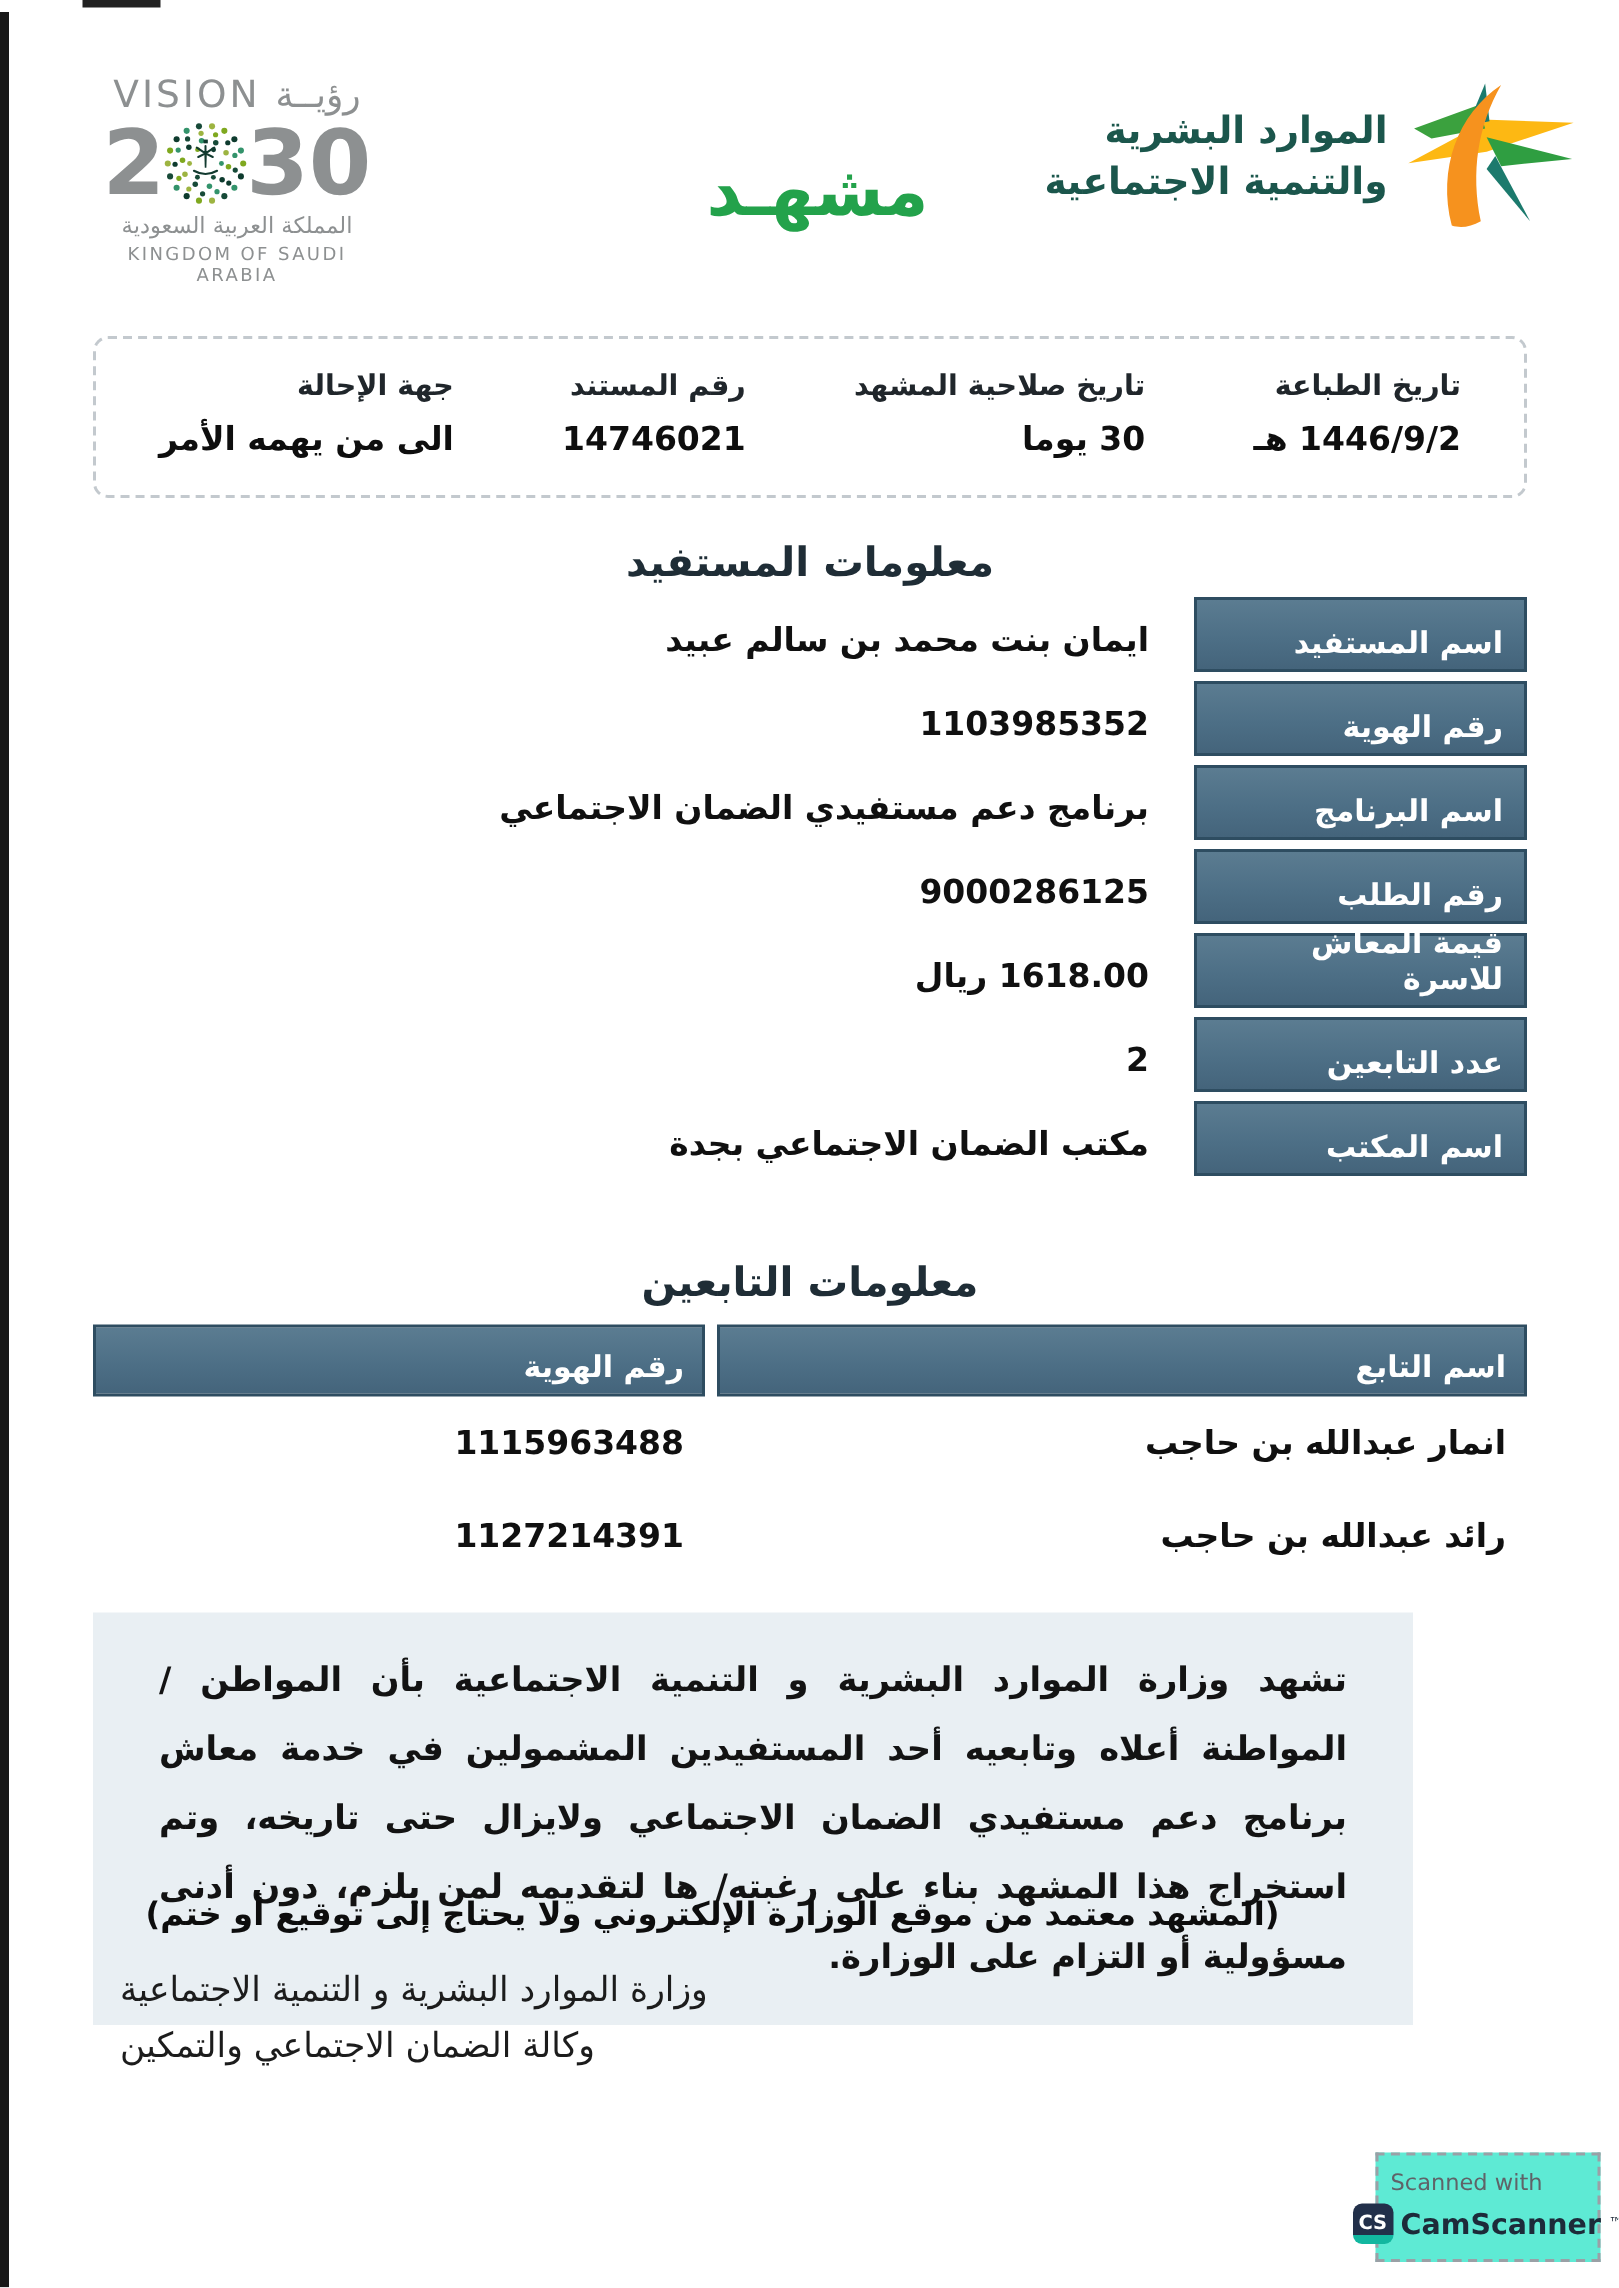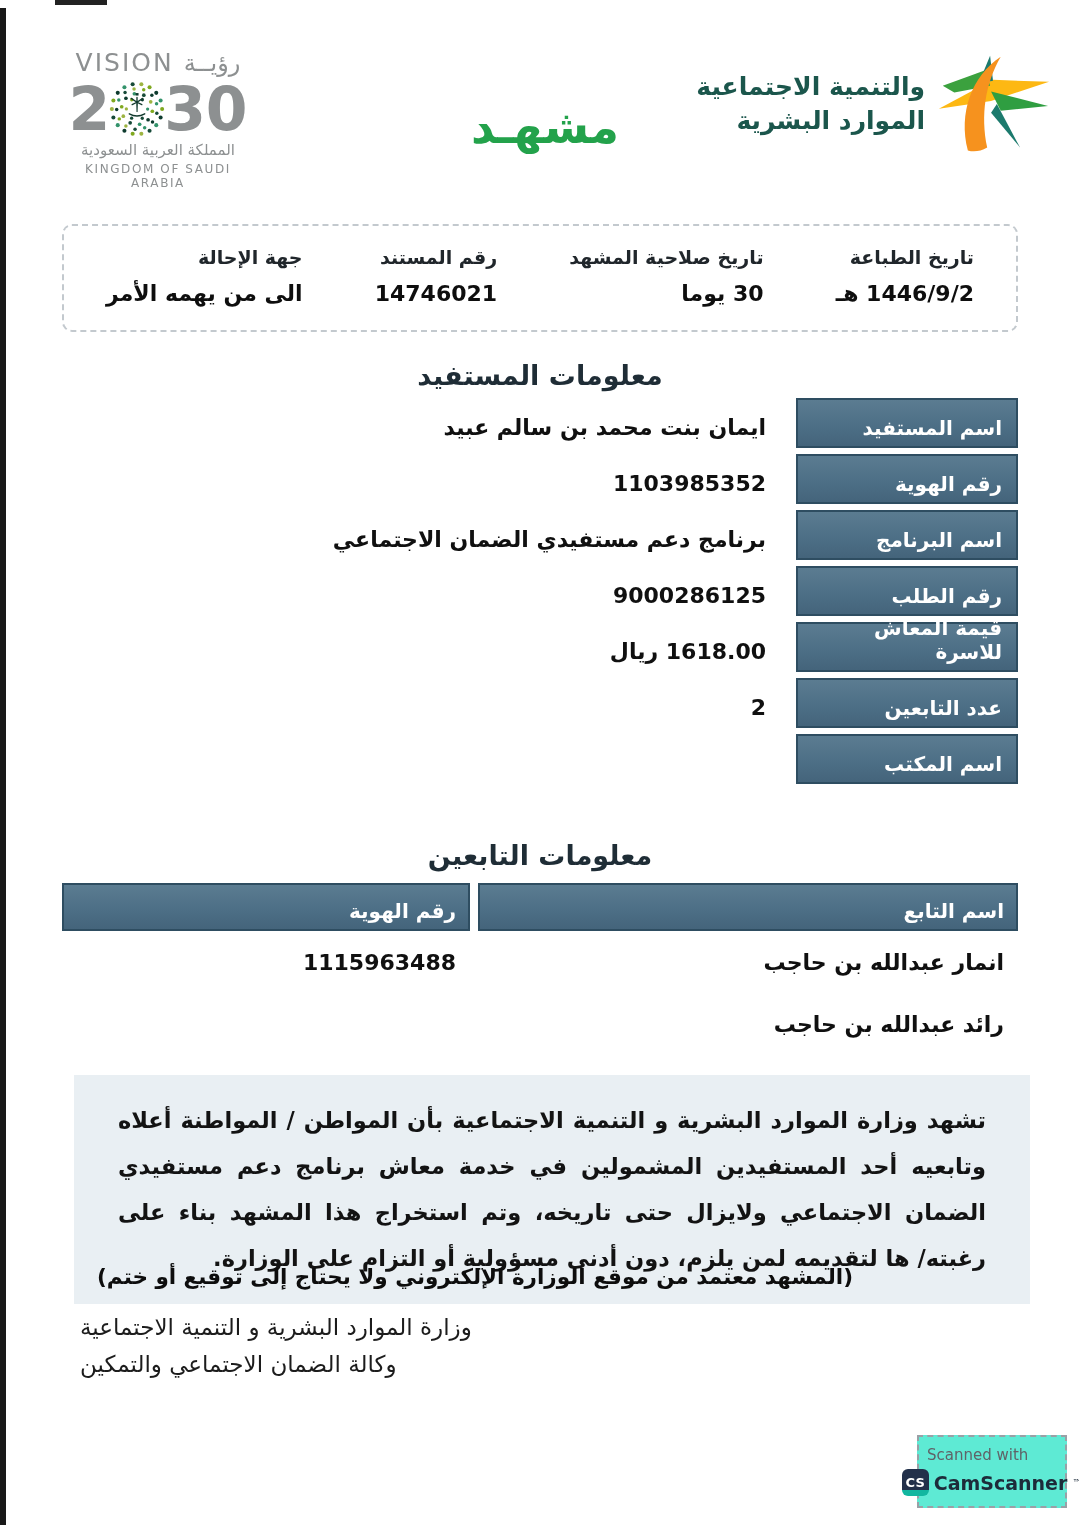--- a/index.html
+++ b/index.html
@@ -68,23 +68,23 @@
     display:flex; align-items:flex-end; padding:0 12px 6px 8px;
     color:#ffffff; font-size:20px; font-weight:bold;
   }
   .dep-col-name { width:540px; flex:0 0 540px; }
   .dep-col-id { flex:1; }
   .dep-row { display:flex; gap:8px; height:62px; }
   .dep-row:first-of-type { margin-top:14px; }
   .dep-cell { display:flex; align-items:center; padding:0 14px; font-size:22px; font-weight:bold; color:#101010; }
 
   
-  .statement { position:absolute; left:62px; top:1075px; width:956px; min-height:168px;
+  .statement { position:absolute; left:62px; top:1075px; width:880px; min-height:168px;
     background:#e9eff3; direction:rtl; text-align:justify; text-align-last:right;
-    padding:22px 44px; font-size:22.5px; font-weight:bold; color:#131313; line-height:2.05;margin-left:12px; }
+    padding:22px 44px; font-size:22.5px; font-weight:bold; color:#131313; line-height:2.05; }
 
   .note { position:absolute; left:62px; top:1264px; width:826px; text-align:center; direction:rtl;
     font-size:21.5px; font-weight:bold; color:#0d0d0d; }
 
   .footer-lines { position:absolute; left:80px; top:1314px; width:700px; direction:rtl; text-align:left; }
   .footer-line { font-size:23px; color:#1c1c1c; margin-bottom:11px; }
 
   
   .camscanner { position:absolute; right:12px; bottom:17px; width:150px;
     border:2px dashed #9aa0a6; background:#5eead4; padding:9px 8px 10px 8px; text-align:left; }
@@ -172,22 +172,22 @@
       <span class="vision-year">30</span>
     </div>
     <div class="vision-line3">المملكة العربية السعودية</div>
     <div class="vision-line4">KINGDOM OF SAUDI ARABIA</div>
   </div>
 
   <div class="doc-title">مشهـد</div>
 
   <div class="ministry-logo">
     <div class="ministry-text">
+      <div>الموارد البشرية</div>
       <div>والتنمية الاجتماعية</div>
-      <div>الموارد البشرية</div>
     </div>
     <svg class="ministry-star" viewBox="0 0 120 110">
       <polygon points="4,60 60,30 118,32 58,52" fill="#FDB813"></polygon>
       <polygon points="8,36 52,20 57,36 20,43" fill="#3BA13E"></polygon>
       <polygon points="58,42 117,57 68,62" fill="#2F9E41"></polygon>
       <polygon points="57,5 60,31 45,34" fill="#1C7A6D"></polygon>
       <polygon points="64,55 88,100 58,64" fill="#1C7A6D"></polygon>
       <path d="M34,103 C24,64 38,26 68,6 C52,34 47,66 54,100 C47,104 40,105 34,103 Z" fill="#F6921E"></path>
     </svg>
   </div>
@@ -233,36 +233,38 @@
     <div class="benef-row">
       <div class="benef-label">قيمة المعاش للاسرة</div>
       <div class="benef-value">1618.00 ريال</div>
     </div>
     <div class="benef-row">
       <div class="benef-label">عدد التابعين</div>
       <div class="benef-value">2</div>
     </div>
     <div class="benef-row">
       <div class="benef-label">اسم المكتب</div>
+      <div class="benef-value">مكتب الضمان الاجتماعي بجدة</div>
     </div>
   </div>
 
   <div class="section-title sec2-title">معلومات التابعين</div>
 
   <div class="dep-table">
     <div class="dep-header">
       <div class="dep-hcell dep-col-name">اسم التابع</div>
       <div class="dep-hcell dep-col-id">رقم الهوية</div>
     </div>
     <div class="dep-row">
       <div class="dep-cell dep-col-name">انمار عبدالله بن حاجب</div>
       <div class="dep-cell dep-col-id">1115963488</div>
     </div>
     <div class="dep-row">
       <div class="dep-cell dep-col-name">رائد عبدالله بن حاجب</div>
+      <div class="dep-cell dep-col-id">1127214391</div>
     </div>
   </div>
 
   <div class="statement">تشهد وزارة الموارد البشرية و التنمية الاجتماعية بأن المواطن / المواطنة أعلاه وتابعيه أحد المستفيدين المشمولين في خدمة معاش برنامج دعم مستفيدي الضمان الاجتماعي ولايزال حتى تاريخه، وتم استخراج هذا المشهد بناء على رغبته/ ها لتقديمه لمن يلزم، دون أدنى مسؤولية أو التزام على الوزارة.</div>
 
   <div class="note">(المشهد معتمد من موقع الوزارة الإلكتروني ولا يحتاج إلى توقيع أو ختم)</div>
 
   <div class="footer-lines">
     <div class="footer-line">وزارة الموارد البشرية و التنمية الاجتماعية</div>
     <div class="footer-line">وكالة الضمان الاجتماعي والتمكين</div>

